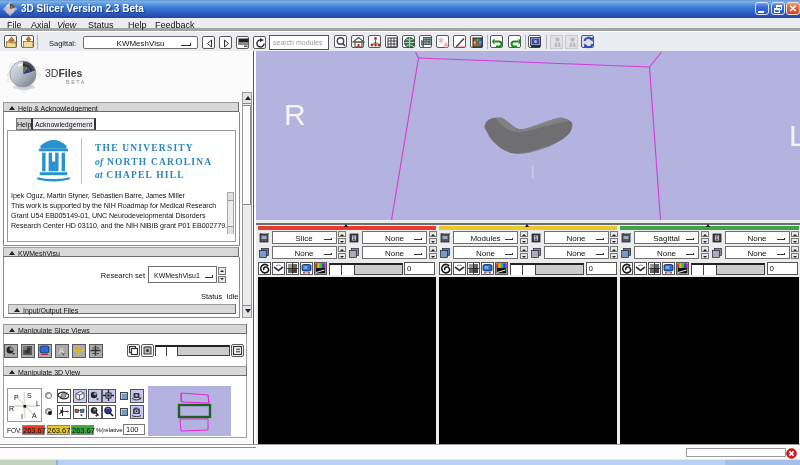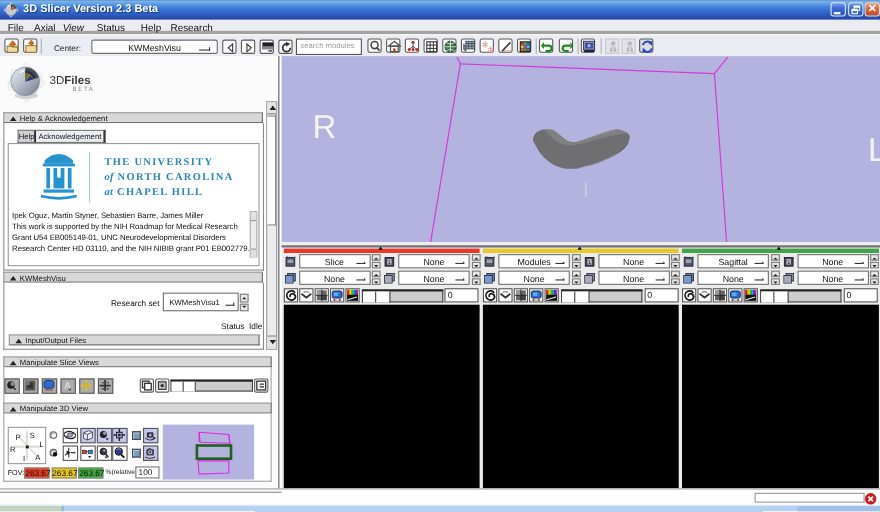--- a/index.html
+++ b/index.html
@@ -44,39 +44,39 @@
  </div>
  <div class="abs" style="left:786px;top:2px;width:14px;height:13px;background:linear-gradient(180deg,#f0a080,#e06840 40%,#c84828);border:1px solid #f0d8cc;border-radius:3px;color:#fff;font-size:10px;font-weight:bold;text-align:center;line-height:11px;">✕</div>
 </div>
 
 <div class="abs" style="left:0;top:18px;width:800px;height:13px;background:#ebebf2;border-bottom:3px solid #a3a3a3;">
  <div class="abs" style="left:7px;top:2px;font-size:9px;color:#111;">File</div>
  <div class="abs" style="left:31px;top:2px;font-size:9px;color:#111;">Axial</div>
  <div class="abs" style="left:57px;top:2px;font-size:9px;color:#111;font-style:italic;">View</div>
  <div class="abs" style="left:88px;top:2px;font-size:9px;color:#111;">Status</div>
  <div class="abs" style="left:128px;top:2px;font-size:9px;color:#111;">Help</div>
- <div class="abs" style="left:155px;top:2px;font-size:9px;color:#111;">Research</div>
+ <div class="abs" style="left:155px;top:2px;font-size:9px;color:#111;">Feedback</div>
 </div>
 
 <div class="abs" style="left:0;top:32px;width:800px;height:19px;background:#ebebf2;"></div>
 <div class="tb-btn" style="left:4px;top:35px;">
     <svg width="13" height="13" viewBox="0 0 13 13">
  <polygon points="6.5,1 9.5,4.5 7.8,4.5 7.8,6.5 5.2,6.5 5.2,4.5 3.5,4.5" fill="#e07010" stroke="#7a3a00" stroke-width="0.5"></polygon>
  <rect x="1.5" y="6" width="9.5" height="5.5" fill="#f0dc9a" stroke="#8a7030" stroke-width="0.8"></rect>
  <path d="M1.5,6 L5,6 L6,7 L11,7" fill="none" stroke="#8a7030" stroke-width="0.6"></path>
 </svg>
   </div>
 <div class="tb-btn" style="left:21px;top:35px;">
     <svg width="13" height="13" viewBox="0 0 13 13">
  <polygon points="6.5,0.5 9,3.5 7.6,3.5 7.6,5.5 5.4,5.5 5.4,3.5 4,3.5" fill="#e07010" stroke="#7a3a00" stroke-width="0.5"></polygon>
  <rect x="1.5" y="5.5" width="9.5" height="6" fill="#f0dc9a" stroke="#8a7030" stroke-width="0.8"></rect>
 </svg>
   </div>
 <div class="abs" style="left:37px;top:35px;width:1px;height:14px;background:#b0b0b8;"></div>
-<div class="abs" style="left:49px;top:38.5px;font-size:7.5px;color:#222;">Center:</div>
+<div class="abs" style="left:49px;top:38.5px;font-size:7.5px;color:#222;">Sagittal:</div>
 <div class="dd" style="left:83px;top:36px;width:115px;height:13px;border-radius:2px;">
  <div class="t" style="top:2px;">KWMeshVisu</div>
  <div class="abs" style="right:6px;top:6px;width:10px;height:3px;border-bottom:1.6px solid #333;border-right:1.6px solid #333;"></div>
   </div>
 <div class="tb-btn" style="left:202px;top:36px;">
     <svg width="13" height="13" viewBox="0 0 13 13">
       <polygon points="8.5,3 8.5,10 4.5,6.5" fill="none" stroke="#333" stroke-width="1"></polygon>
     </svg>
   </div>
 <div class="tb-btn" style="left:219px;top:36px;">

